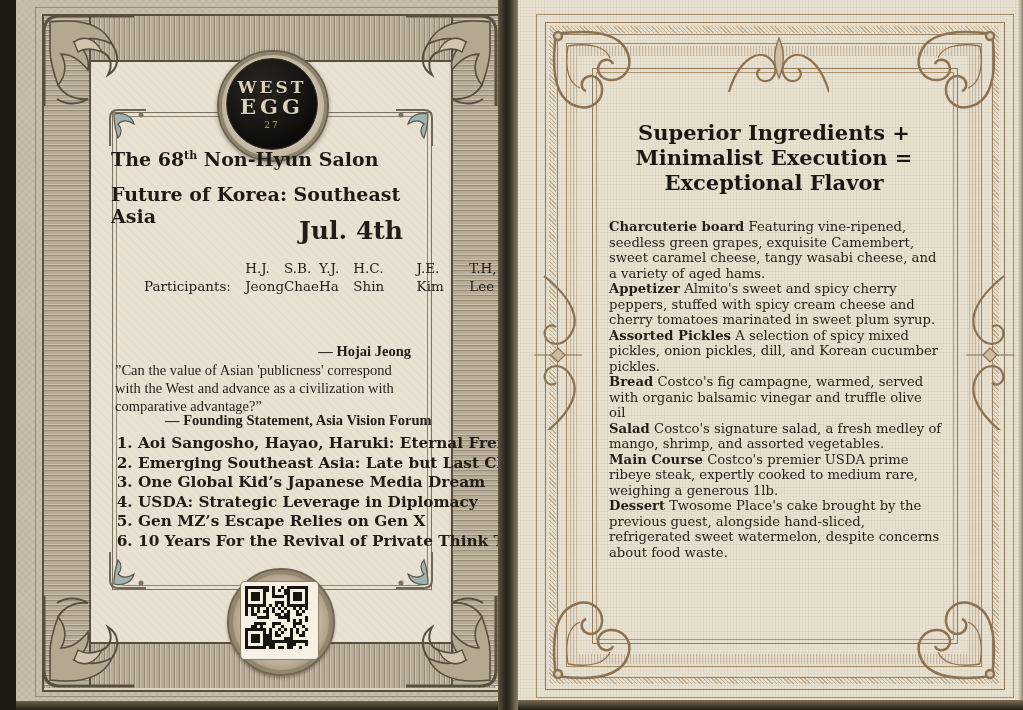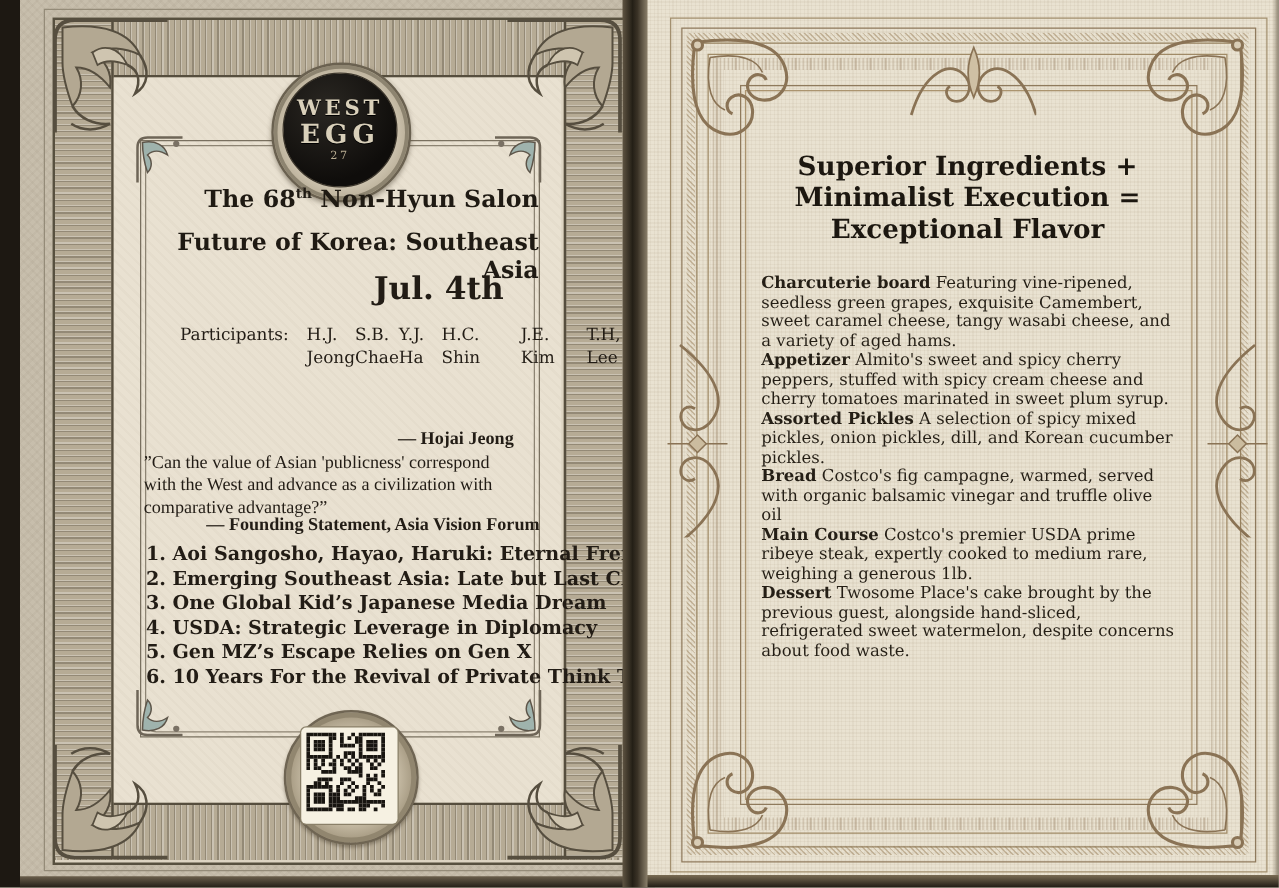--- a/index.html
+++ b/index.html
@@ -43,28 +43,28 @@
   .logo-disc{position:absolute;left:210px;top:58px;width:90px;height:90px;border-radius:50%;
     background:radial-gradient(circle at 38% 30%, #2a2722, #0f0d0b 70%);
     border:1px solid #3c362c;display:flex;flex-direction:column;align-items:center;justify-content:center;
     color:#d9d0ba;text-align:center;}
   .logo-disc .l1{font-size:17px;font-weight:bold;letter-spacing:3px;line-height:17px;
     font-family:"DejaVu Serif",serif;text-shadow:0 1px 0 #000;}
   .logo-disc .l2{font-size:21px;font-weight:bold;letter-spacing:4px;line-height:21px;text-shadow:0 1px 0 #000;}
   .logo-disc .ln{font-size:9px;letter-spacing:2px;margin-top:3px;color:#b8ad92;}
 
   
-  .l-title{position:absolute;left:95px;width:320px;text-align:right;font-weight:bold;
+  .l-title{position:absolute;left:95px;width:320px;text-align:left;font-weight:bold;
     font-size:19px;color:#1f1a13;}
   .l-title sup{font-size:11px;}
   .l-date{position:absolute;left:95px;top:216px;width:292px;text-align:right;font-weight:bold;font-size:25px;}
   .participants{position:absolute;left:128px;top:260px;display:flex;gap:14px;
     font-size:13.5px;line-height:17.5px;}
   .participants .pcol{display:flex;flex-direction:row;}
-  .participants .plabel{width:90px;}
+  .participants .plabel{width:90px;margin-top:18px;}
   .quote1{position:absolute;left:104px;top:325px;width:300px;
     font-family:"Liberation Serif",serif;font-size:14.5px;}
   .quote1-attr{position:absolute;left:95px;top:343px;width:300px;text-align:right;font-weight:bold;
     font-family:"Liberation Serif",serif;font-size:14.5px;}
   .quote2{position:absolute;left:99px;top:361px;width:302px;
     font-family:"Liberation Serif",serif;font-size:14.5px;line-height:18px;}
   .quote2-attr{position:absolute;left:149px;top:412px;width:300px;font-weight:bold;
     font-family:"Liberation Serif",serif;font-size:14.5px;}
   .agenda{position:absolute;left:86px;top:434px;width:340px;}
   .agenda ol{margin:0;padding-left:36px;font-weight:bold;font-size:15.3px;line-height:19.6px;}
@@ -512,20 +512,21 @@
       <div>Superior Ingredients +</div>
       <div>Minimalist Execution =</div>
       <div>Exceptional Flavor</div>
     </div>
 
     <div class="r-menu" id="menu-list">
         <p><b>Charcuterie board</b><span> Featuring vine-ripened, seedless green grapes, exquisite Camembert, sweet caramel cheese, tangy wasabi cheese, and a variety of aged hams.</span></p>
         <p><b>Appetizer</b><span> Almito's sweet and spicy cherry peppers, stuffed with spicy cream cheese and cherry tomatoes marinated in sweet plum syrup.</span></p>
         <p><b>Assorted Pickles</b><span> A selection of spicy mixed pickles, onion pickles, dill, and Korean cucumber pickles.</span></p>
         <p><b>Bread</b><span> Costco's fig campagne, warmed, served with organic balsamic vinegar and truffle olive oil</span></p>
+        <p><b>Salad</b><span> Costco's signature salad, a fresh medley of mango, shrimp, and assorted vegetables.</span></p>
         <p><b>Main Course</b><span> Costco's premier USDA prime ribeye steak, expertly cooked to medium rare, weighing a generous 1lb.</span></p>
         <p><b>Dessert</b><span> Twosome Place's cake brought by the previous guest, alongside hand-sliced, refrigerated sweet watermelon, despite concerns about food waste.</span></p>
       </div>
 
     <div class="right-edge"></div>
     <div class="bottom-shadow"></div>
   </div>
 
   <div class="seam"></div>
 </div>

